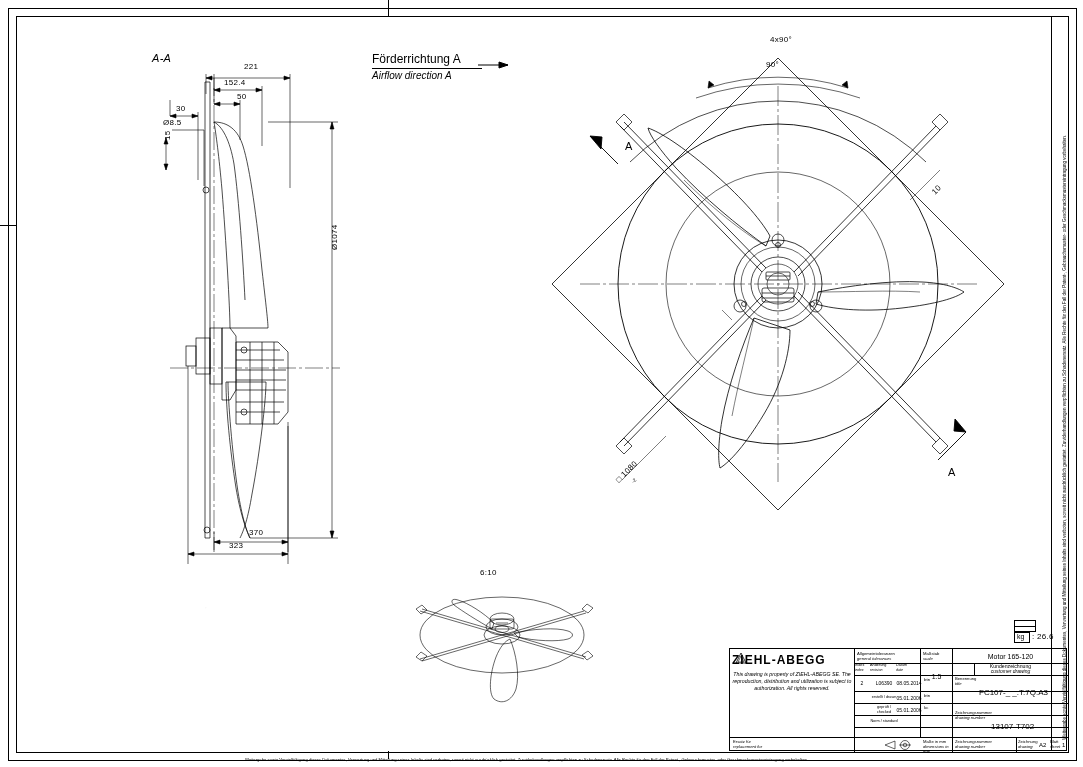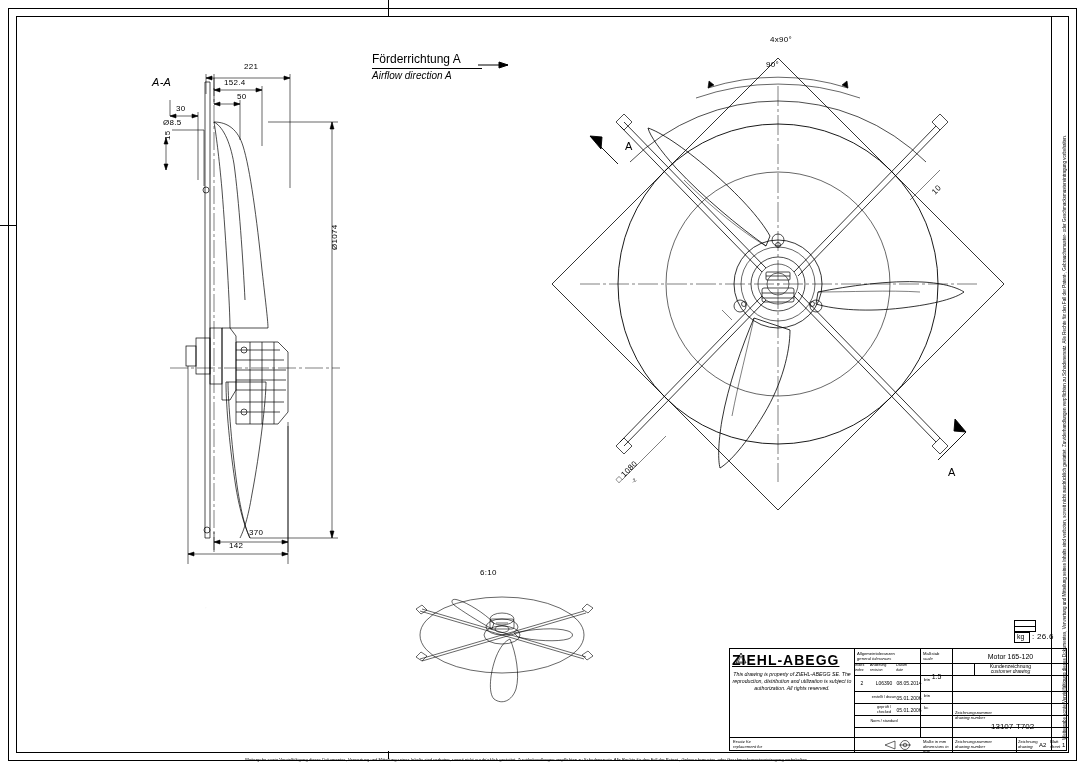--- a/index.html
+++ b/index.html
@@ -37,21 +37,21 @@
 
   
   #titleblock{position:absolute;left:729px;top:648px;width:338px;height:103px;border:1px solid #000;box-sizing:border-box;font-size:5px;}
   #titleblock .c{position:absolute;box-sizing:border-box;}
   .bl{border-left:1px solid #000;}
   .bt{border-top:1px solid #000;}
   .ctr{display:flex;align-items:center;justify-content:center;text-align:center;}
   .lft{display:flex;align-items:center;padding-left:2px;}
 
   .logo{position:absolute;left:2px;top:4px;width:120px;height:14px;display:flex;align-items:center;}
-  .logo .brand{font-size:14px;letter-spacing:1px;font-weight:bold;font-family:"Liberation Sans",sans-serif;text-decoration:underline;}
+  .logo .brand{font-size:12px;letter-spacing:1px;font-weight:bold;font-family:"Liberation Sans",sans-serif;}
   .logo .tri{margin-left:4px;width:10px;height:10px;}
 
   .rights{position:absolute;left:2px;top:22px;width:120px;text-align:center;font-size:5.2px;line-height:7.2px;font-style:italic;}
 
   .note-small{font-size:4.2px;line-height:5.4px;}
   .scalebox{position:absolute;border:1px solid #000;box-sizing:border-box;}
 </style>
 </head>
 <body>
 
@@ -65,21 +65,21 @@
   <div class="ln" style="left:8px;top:225px;width:8px;height:1px;"></div>
   <div class="ln" style="left:0px;top:225px;width:8px;height:1px;"></div>
   <div class="ln" style="left:388px;top:0px;width:1px;height:8px;"></div>
 
   <div class="ln" style="left:1051px;top:16px;width:1px;height:735px;"></div>
 
   <div class="vtext" style="left:1062px;top:740px;transform:rotate(-90deg);">Weitergabe sowie Vervielfältigung dieses Dokumentes, Verwertung und Mitteilung seines Inhalts sind verboten, soweit nicht ausdrücklich gestattet. Zuwiderhandlungen verpflichten zu Schadenersatz. Alle Rechte für den Fall der Patent-, Gebrauchsmuster- oder Geschmacksmustereintragung vorbehalten.</div>
 
   <div class="legal">Weitergabe sowie Vervielfältigung dieses Dokumentes, Verwertung und Mitteilung seines Inhalts sind verboten, soweit nicht ausdrücklich gestattet. Zuwiderhandlungen verpflichten zu Schadenersatz.   Alle Rechte für den Fall der Patent-, Gebrauchsmuster- oder Geschmacksmustereintragung vorbehalten.</div>
 
-  <div class="txt dimtxt it" style="left:152px;top:52px;font-size:11px;margin-top:24px;">A-A</div>
+  <div class="txt dimtxt it" style="left:152px;top:52px;font-size:11px;">A-A</div>
 
   <svg width="420" height="560" style="left:110px;top:60px;">
     <g stroke="#000" fill="none" stroke-width="0.7">
 
       <line x1="95" y1="22" x2="95" y2="478"></line>
       <line x1="100" y1="22" x2="100" y2="478"></line>
 
       <line x1="95" y1="22" x2="100" y2="22"></line>
       <line x1="95" y1="478" x2="100" y2="478"></line>
 
@@ -170,21 +170,21 @@
   </svg>
 
   <div class="txt dimtxt" style="left:244px;top:62px;">221</div>
   <div class="txt dimtxt" style="left:224px;top:78px;">152.4</div>
   <div class="txt dimtxt" style="left:237px;top:92px;">50</div>
   <div class="txt dimtxt" style="left:176px;top:104px;">30</div>
   <div class="txt dimtxt" style="left:163px;top:118px;">Ø8.5</div>
   <div class="txt dimtxt" style="left:163px;top:140px;transform:rotate(-90deg);transform-origin:0 0;">15</div>
   <div class="txt dimtxt" style="left:330px;top:250px;transform:rotate(-90deg);transform-origin:0 0;">Ø1074</div>
   <div class="txt dimtxt" style="left:249px;top:528px;">370</div>
-  <div class="txt dimtxt" style="left:229px;top:541px;">142</div>
+  <div class="txt dimtxt" style="left:229px;top:541px;">323</div>
 
   <div class="txt" style="left:372px;top:52px;font-size:12px;">Förderrichtung A</div>
   <div class="ln" style="left:372px;top:68px;width:110px;height:1px;"></div>
   <div class="txt it" style="left:372px;top:70px;font-size:10px;">Airflow direction A</div>
   <svg width="60" height="20" style="left:478px;top:56px;">
     <g stroke="#000" stroke-width="1" fill="none">
       <line x1="0" y1="9" x2="30" y2="9"></line>
       <path d="M30,9 l-9,-3 v6 z" fill="#000"></path>
     </g>
   </svg>
@@ -359,20 +359,25 @@
 
     <div class="c ctr" style="left:191px;top:14px;width:31px;height:26px;">
       <span style="font-size:7px;">1:5</span>
     </div>
 
     <div class="c ctr" style="left:223px;top:14px;width:115px;height:12px;flex-direction:column;">
       <div class="note-small" style="font-size:5.2px;">Kundenzeichnung</div>
       <div class="note-small it" style="font-size:5px;">customer drawing</div>
     </div>
 
+    <div class="c" style="left:223px;top:26px;width:115px;height:34px;">
+      <div class="note-small" style="position:absolute;left:2px;top:1px;">Benennung</div>
+      <div class="note-small it" style="position:absolute;left:2px;top:6px;">title</div>
+      <div style="position:absolute;left:26px;top:13px;font-size:8px;">FC107-_ _.T.7Q.A3</div>
+    </div>
 
     <div class="c" style="left:223px;top:60px;width:115px;height:28px;">
       <div class="note-small" style="position:absolute;left:2px;top:1px;">Zeichnungsnummer</div>
       <div class="note-small it" style="position:absolute;left:2px;top:6px;">drawing number</div>
       <div style="position:absolute;left:38px;top:13px;font-size:8px;">13107-T702</div>
     </div>
 
     <div class="c" style="left:125px;top:14px;width:14px;height:12px;">
       <div class="note-small" style="font-size:3.8px;">Index</div>
       <div class="note-small it" style="font-size:3.6px;">index</div>

